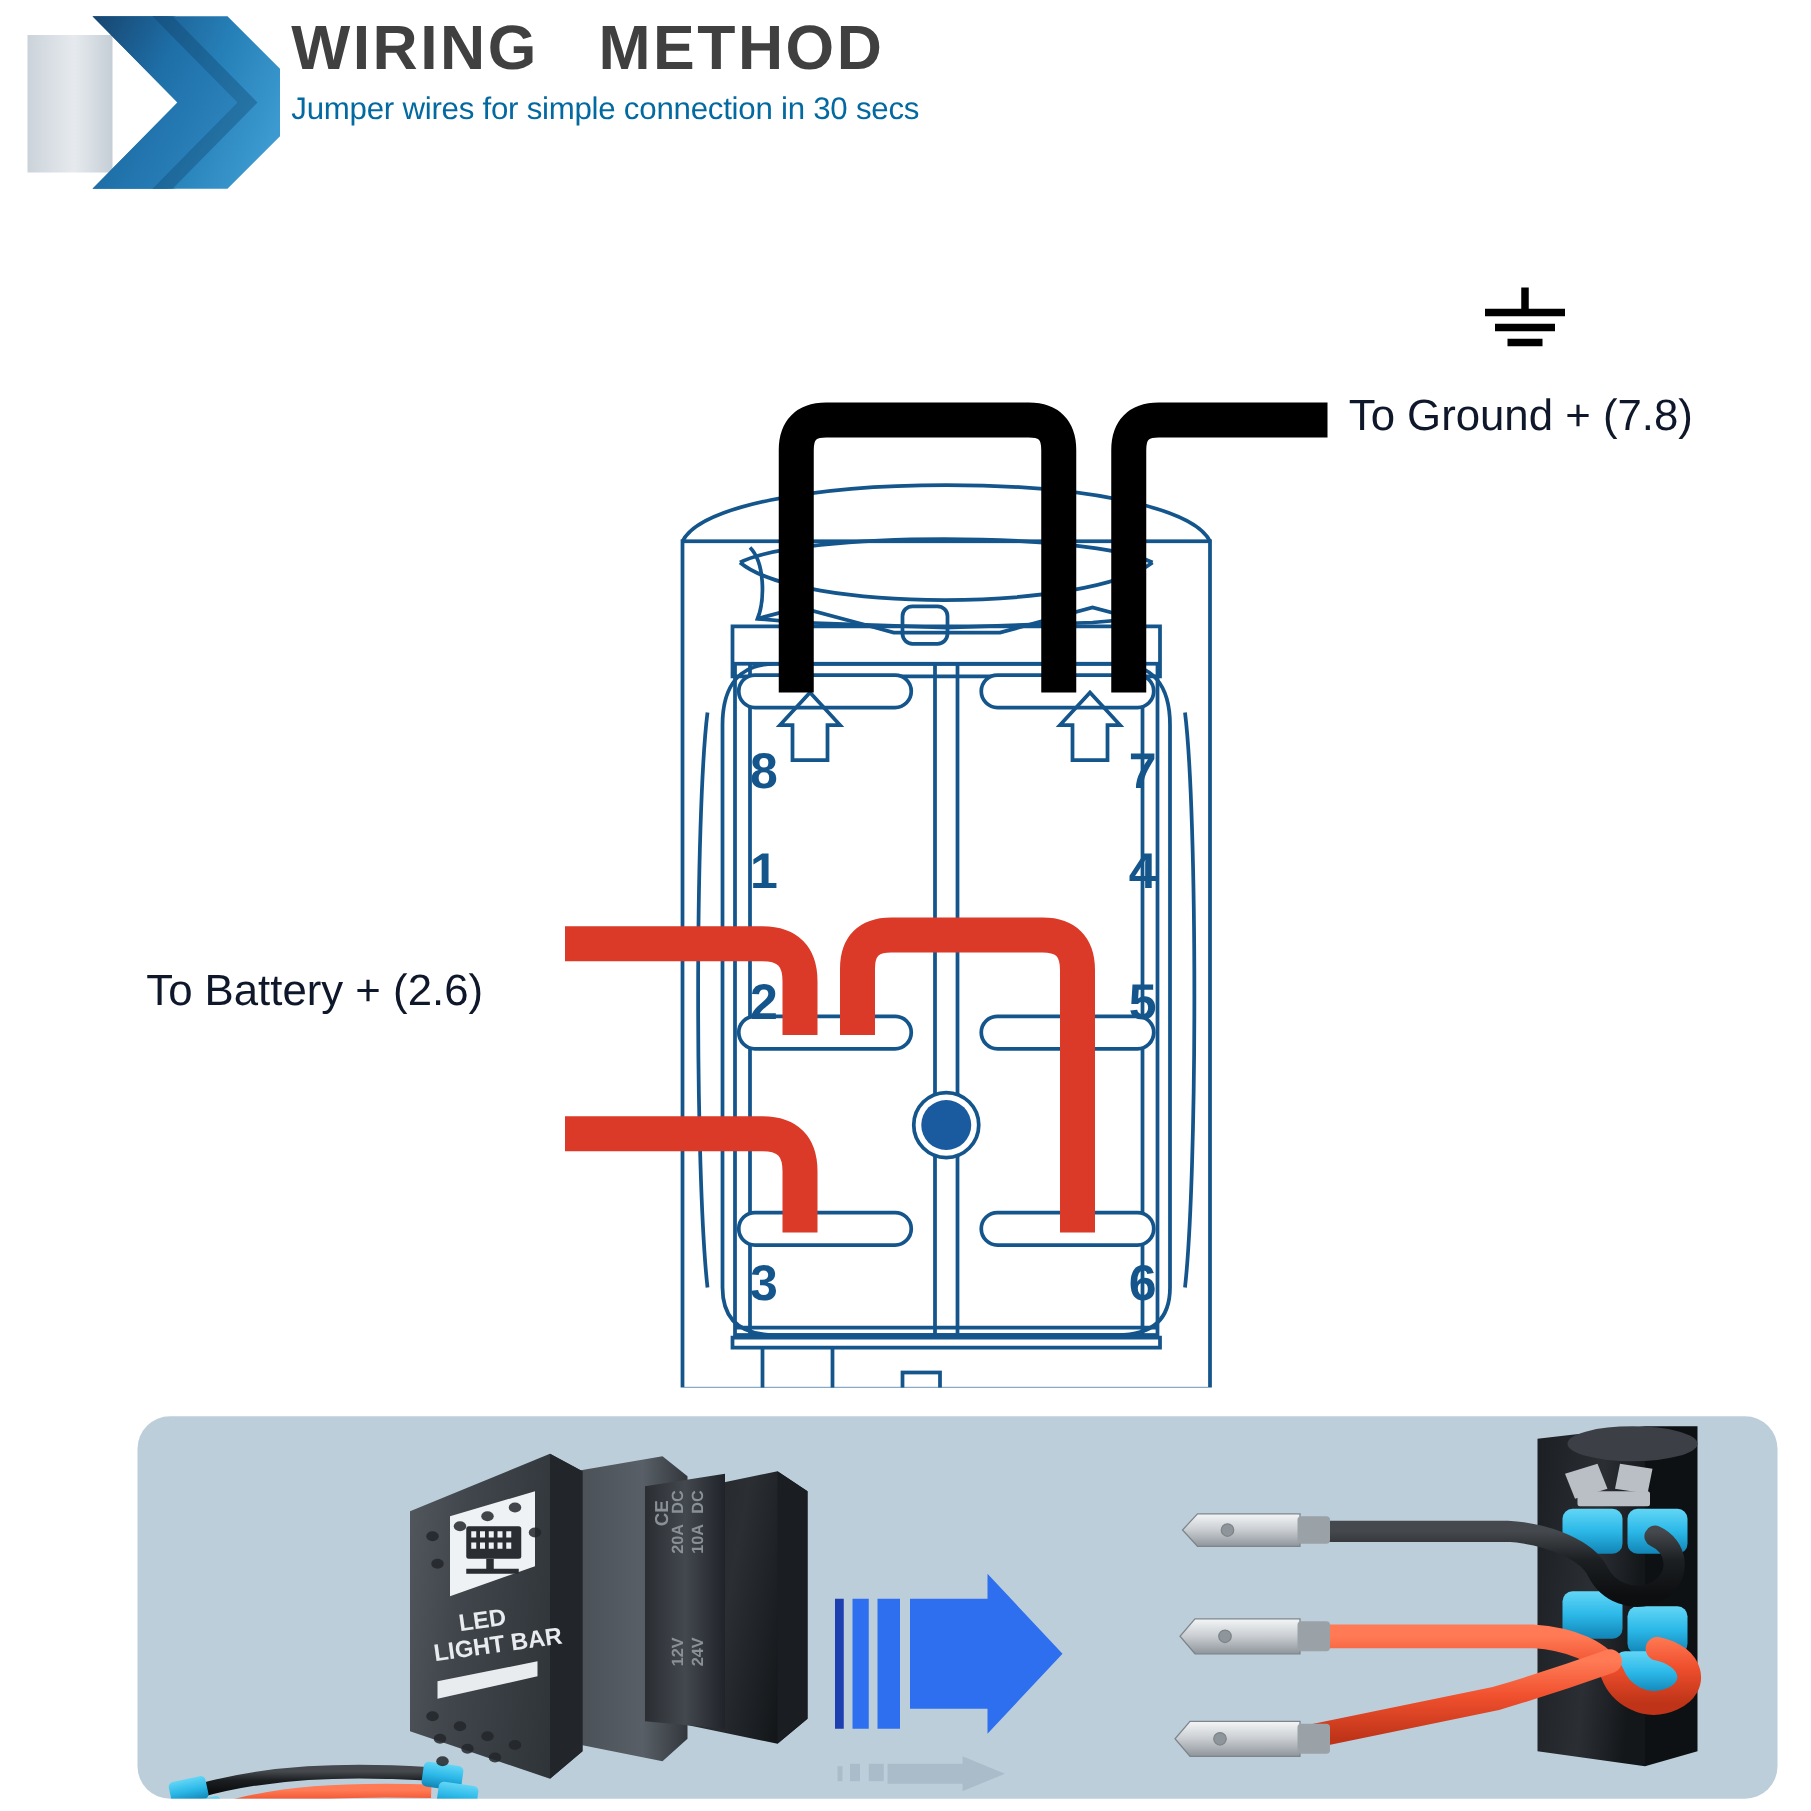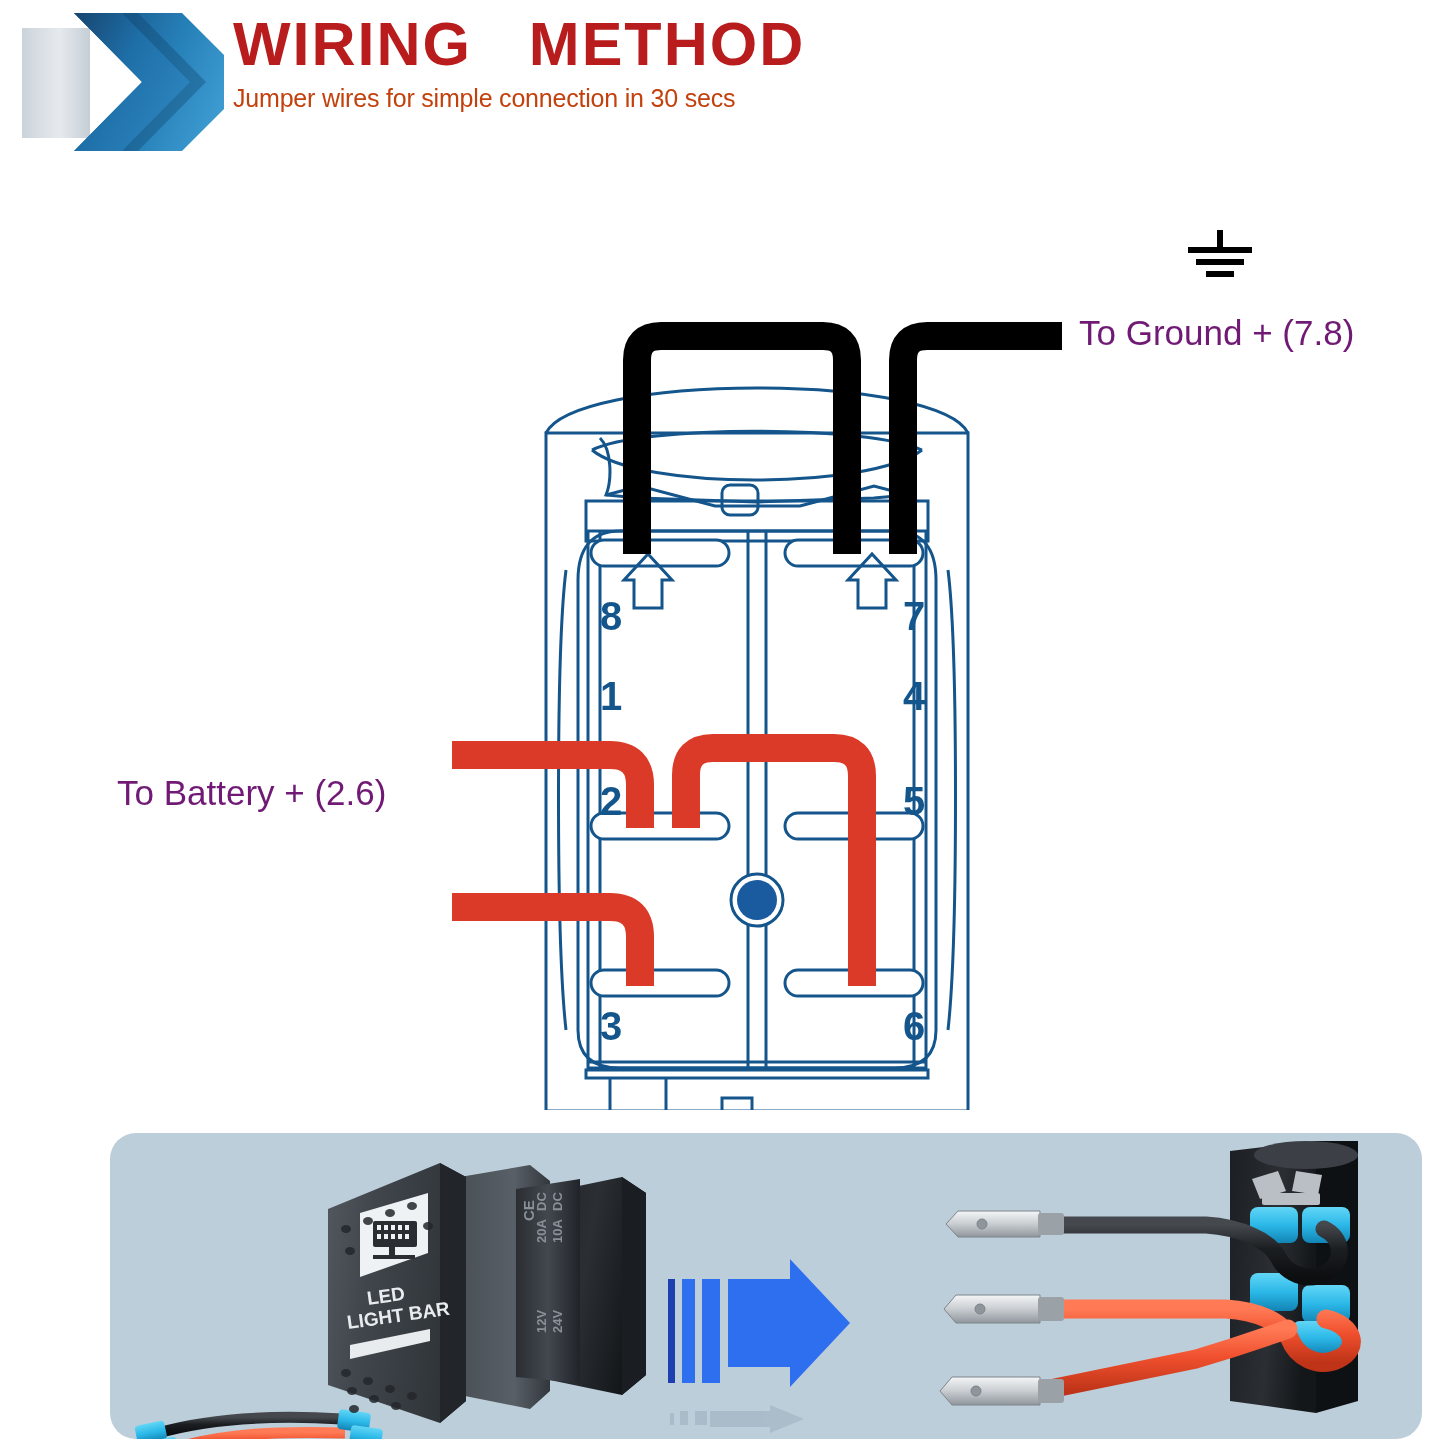--- a/index.html
+++ b/index.html
@@ -25,46 +25,46 @@
     position: absolute;
     left: 12px; top: 10px;
     width: 215px; height: 145px;
   }
   #title-block {
     position: absolute;
     left: 233px; top: 12px;
     width: 700px;
   }
   #page-title {
-    font-size: 61px;
+    font-size: 50px;
     font-weight: bold;
-    color: #b91c1c;
+    color: #404040;
     letter-spacing: 2px;
     line-height: 1.05;
     white-space: pre;
   }
   #page-subtitle {
     font-size: 25px;
-    color: #c2410c;
+    color: #0369a1;
     margin-top: 8px;
     letter-spacing: -0.2px;
   }
 
   
   #diagram-area {
     position: absolute;
     left: 0; top: 150px;
     width: 1449px; height: 960px;
   }
   #diagram-svg { display: block; }
 
   .dlabel {
     position: absolute;
     font-size: 35px;
-    color: #701a75;
+    color: #0f172a;
     white-space: nowrap;
   }
   #label-ground  { left: 1079px; top: 163px; }
   #label-battery { left: 117px;  top: 583px; margin-top: 40px; }
   #label-outgoing{ left: 117px;  top: 735px; }
 
   
   #photo-panel {
     position: absolute;
     left: 110px; top: 1133px;

